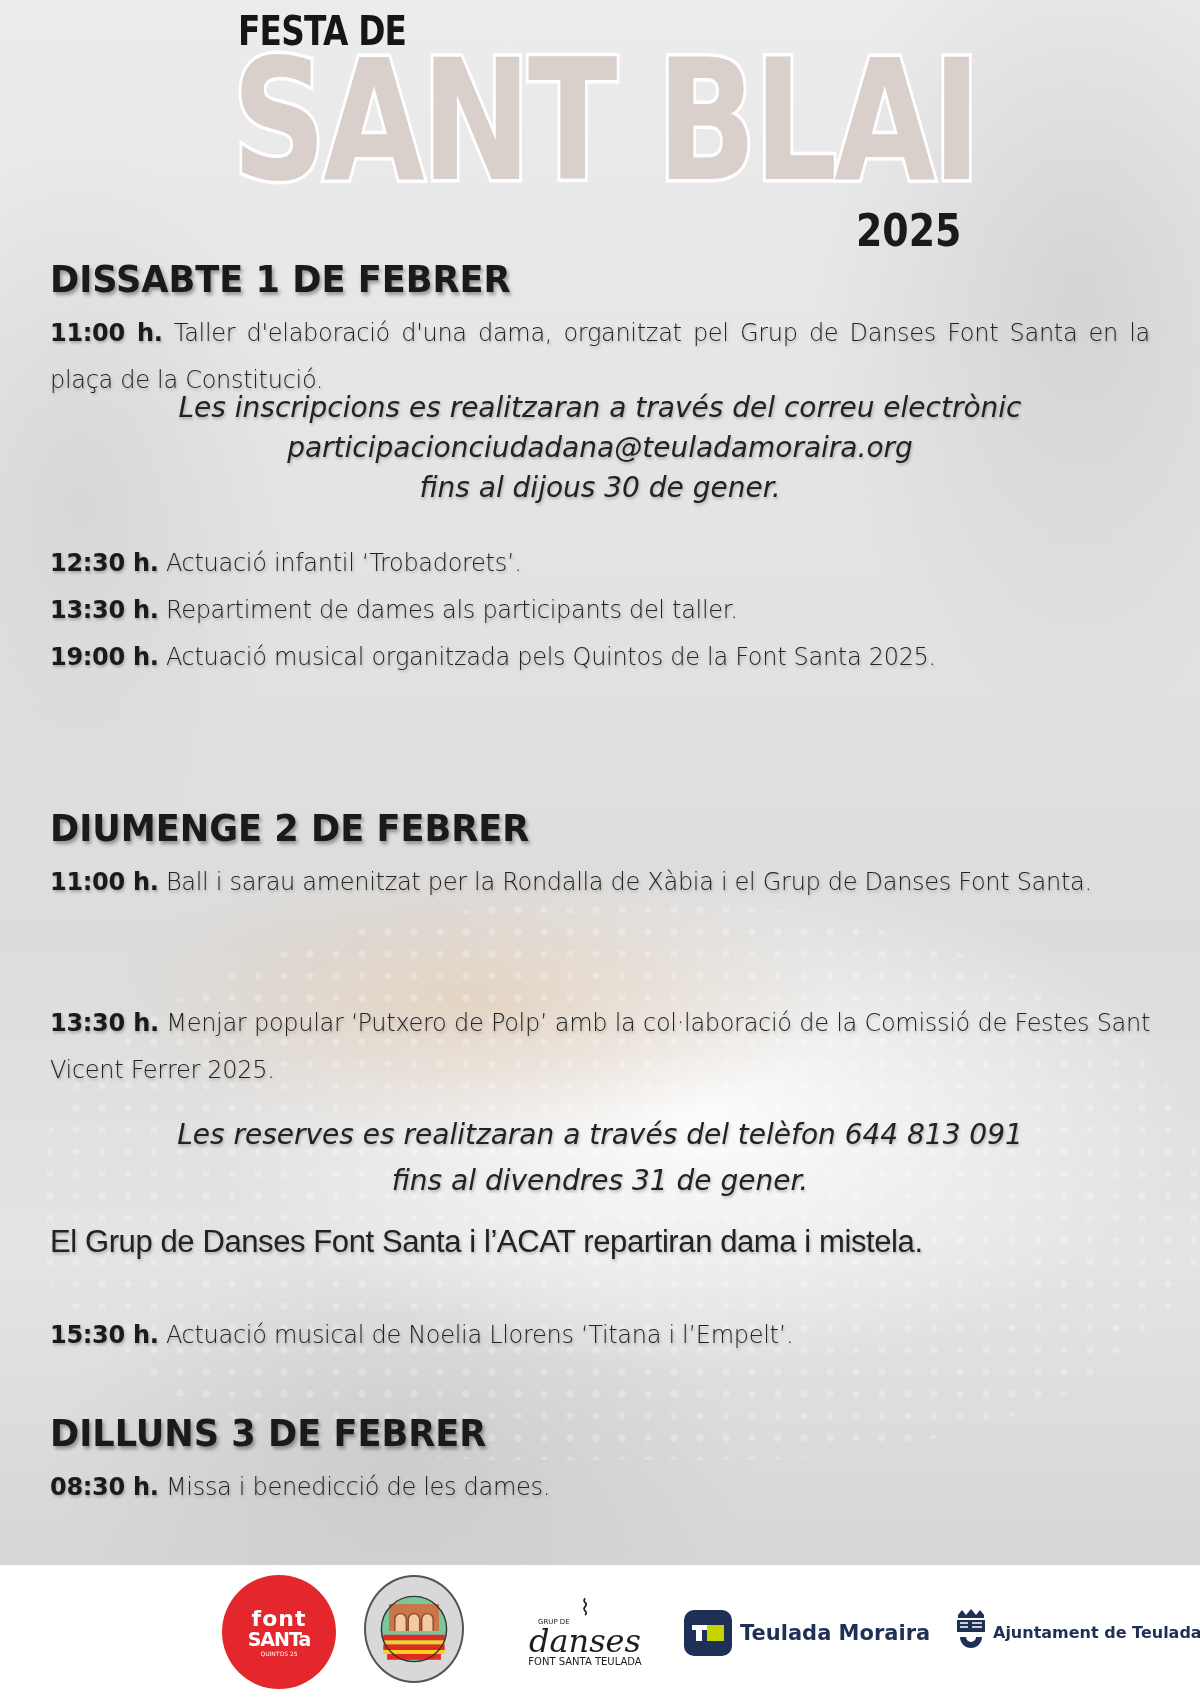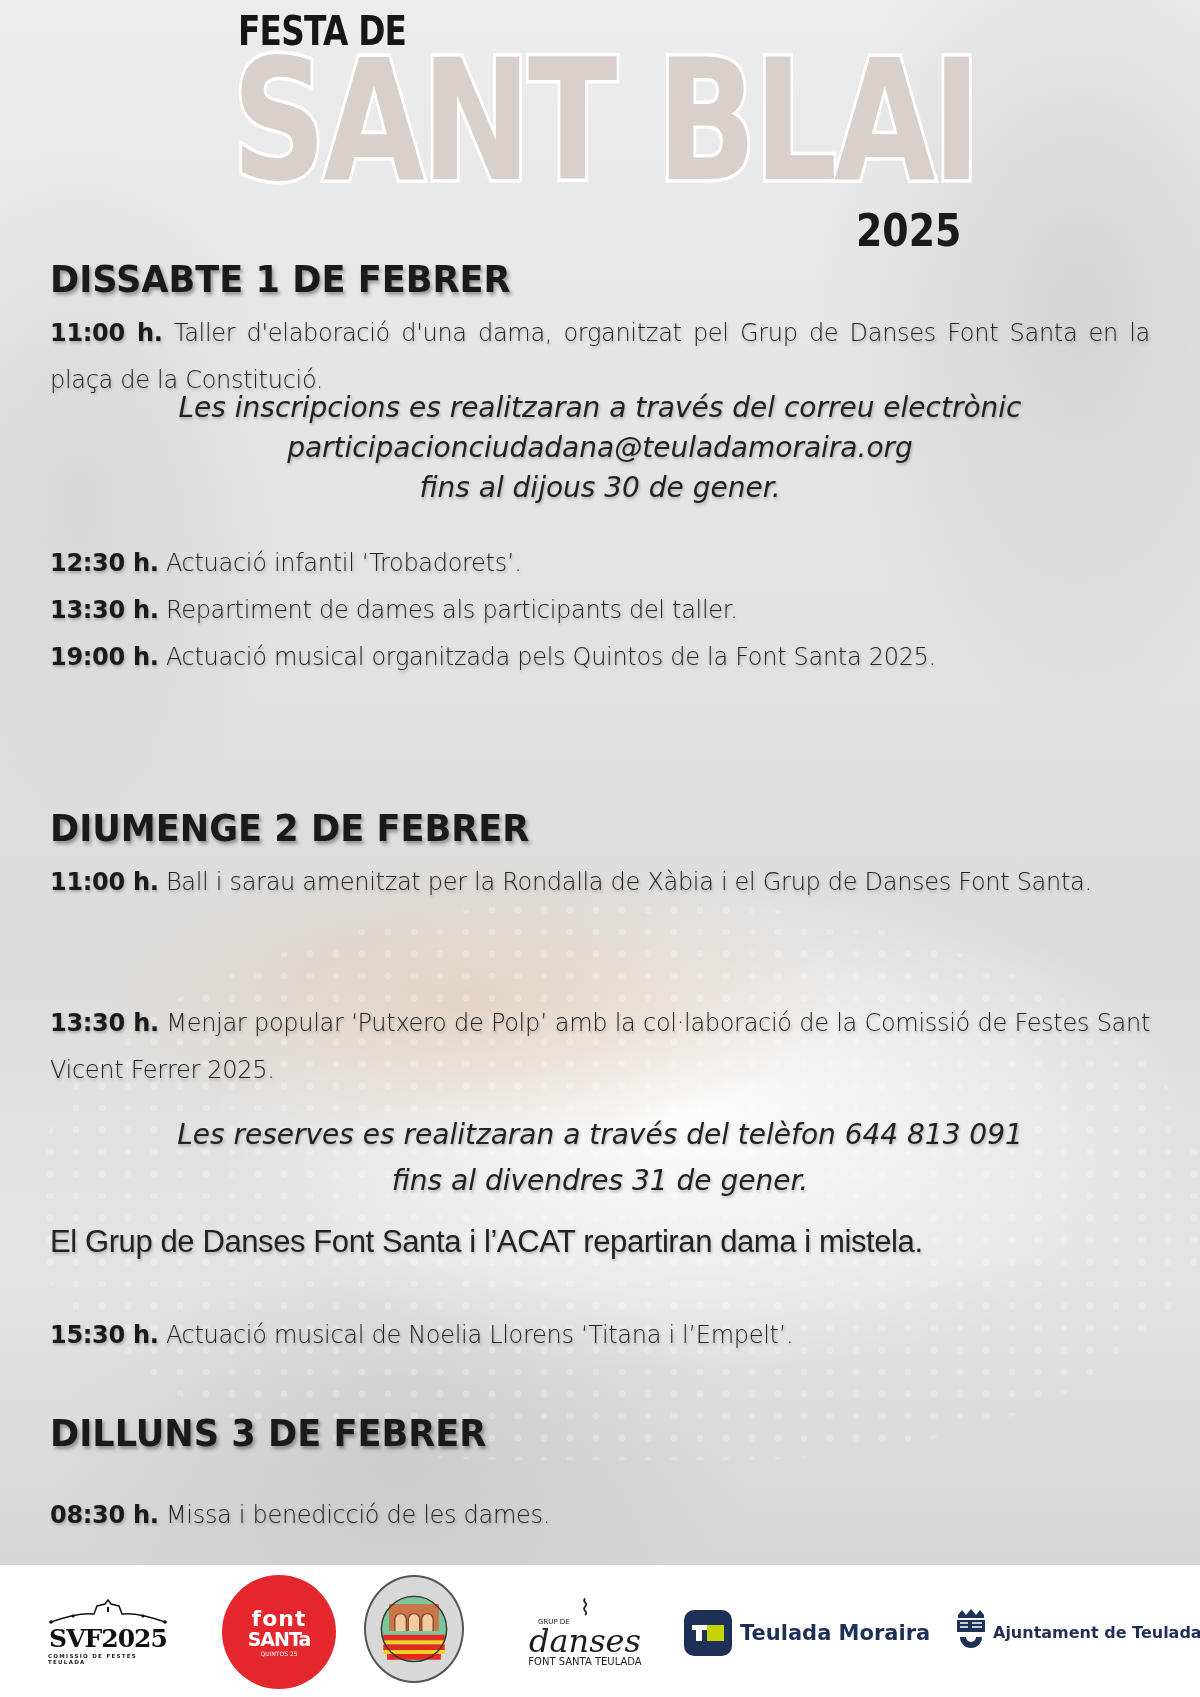--- a/index.html
+++ b/index.html
@@ -157,41 +157,29 @@
       <div>Les reserves es realitzaran a través del telèfon 644 813 091</div>
       <div>fins al divendres 31 de gener.</div>
     </div>
     <div class="abs plain" style="top:968px;">El Grup de Danses Font Santa i l’ACAT repartiran dama i mistela.</div>
     <div class="abs event" style="top:1062px;">
       <span class="time">15:30 h.</span>
       <span>Actuació musical de Noelia Llorens ‘Titana i l’Empelt’.</span>
     </div>
 
     <div class="abs day-title" style="top:1162px;">DILLUNS 3 DE FEBRER</div>
-    <div class="abs event" style="top:1214px;margin-top:28px;">
+    <div class="abs event" style="top:1214px;">
       <span class="time">08:30 h.</span>
       <span>Missa i benedicció de les dames.</span>
     </div>
   </div>
 </div>
 
 <div class="footer">
 
-  <div class="logo" style="left:48px; top:30px; width:120px; height:72px; flex-direction:column;">
-    <svg width="118" height="26" viewBox="0 0 118 26">
-      <path d="M2 24 Q30 14 45 16 L48 8 L56 6 L59 2 L62 6 L70 8 L73 16 Q88 14 116 24" fill="none" stroke="#111" stroke-width="1.5"></path>
-      <circle cx="2" cy="24" r="1.8" fill="#111"></circle>
-        <circle cx="116" cy="24" r="1.8" fill="#111"></circle>
-      <circle cx="24" cy="18" r="1.6" fill="#111"></circle>
-        <circle cx="94" cy="18" r="1.6" fill="#111"></circle>
-      <rect x="58" y="9" width="2" height="5" fill="#111"></rect>
-    </svg>
-    <div class="svf-text">SVF2025</div>
-    <div class="svf-sub">COMISSIÓ DE FESTES TEULADA</div>
-  </div>
 
   <div class="logo red-circle" style="left:222px; top:10px;">
     <div style="font-family:'DejaVu Sans',sans-serif; font-size:22px; font-weight:bold; letter-spacing:1px;">font</div>
     <div style="font-family:'DejaVu Sans',sans-serif; font-size:19px; font-weight:bold; letter-spacing:-1px;">SANTa</div>
     <div style="font-family:'DejaVu Sans',sans-serif; font-size:6px; margin-top:2px;">QUINTOS 25</div>
   </div>
 
   <div class="logo acat-circle" style="left:364px; top:10px;">
     <svg width="100" height="108" viewBox="0 0 100 108">
       <circle cx="50" cy="54" r="34" fill="#7cc79a"></circle>

